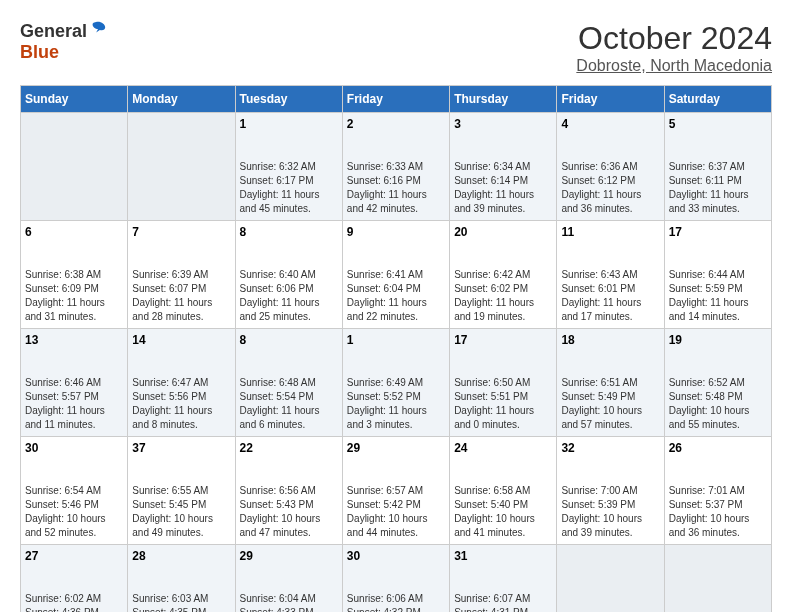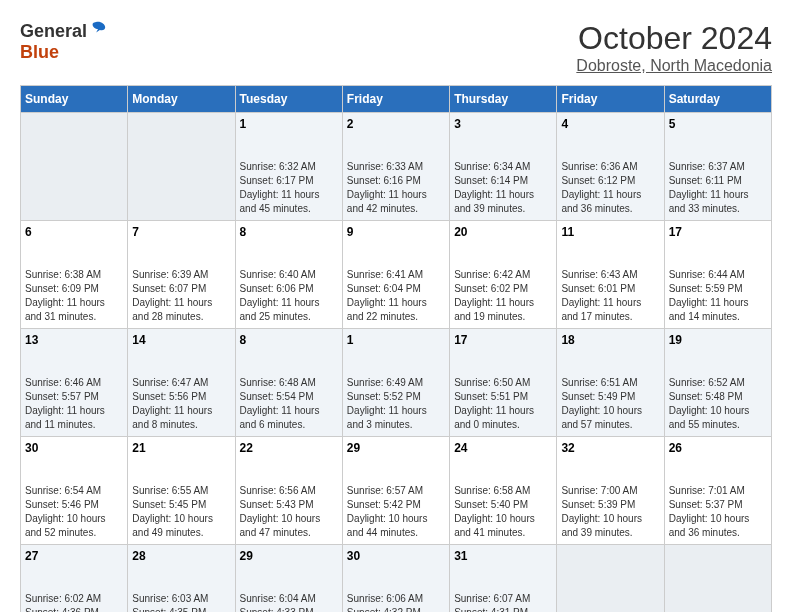--- a/index.html
+++ b/index.html
@@ -210,21 +210,21 @@
           <span class="day-number">19</span>
           <div class="day-info">Sunrise: 6:52 AM<br>Sunset: 5:48 PM<br>Daylight: 10 hours and 55 minutes.</div>
         </td>
       </tr>
       <tr>
         <td>
           <span class="day-number">30</span>
           <div class="day-info">Sunrise: 6:54 AM<br>Sunset: 5:46 PM<br>Daylight: 10 hours and 52 minutes.</div>
         </td>
         <td>
-          <span class="day-number">21</span>
+          <span class="day-number">37</span>
           <div class="day-info">Sunrise: 6:55 AM<br>Sunset: 5:45 PM<br>Daylight: 10 hours and 49 minutes.</div>
         </td>
         <td>
           <span class="day-number">22</span>
           <div class="day-info">Sunrise: 6:56 AM<br>Sunset: 5:43 PM<br>Daylight: 10 hours and 47 minutes.</div>
         </td>
         <td>
           <span class="day-number">29</span>
           <div class="day-info">Sunrise: 6:57 AM<br>Sunset: 5:42 PM<br>Daylight: 10 hours and 44 minutes.</div>
         </td>

